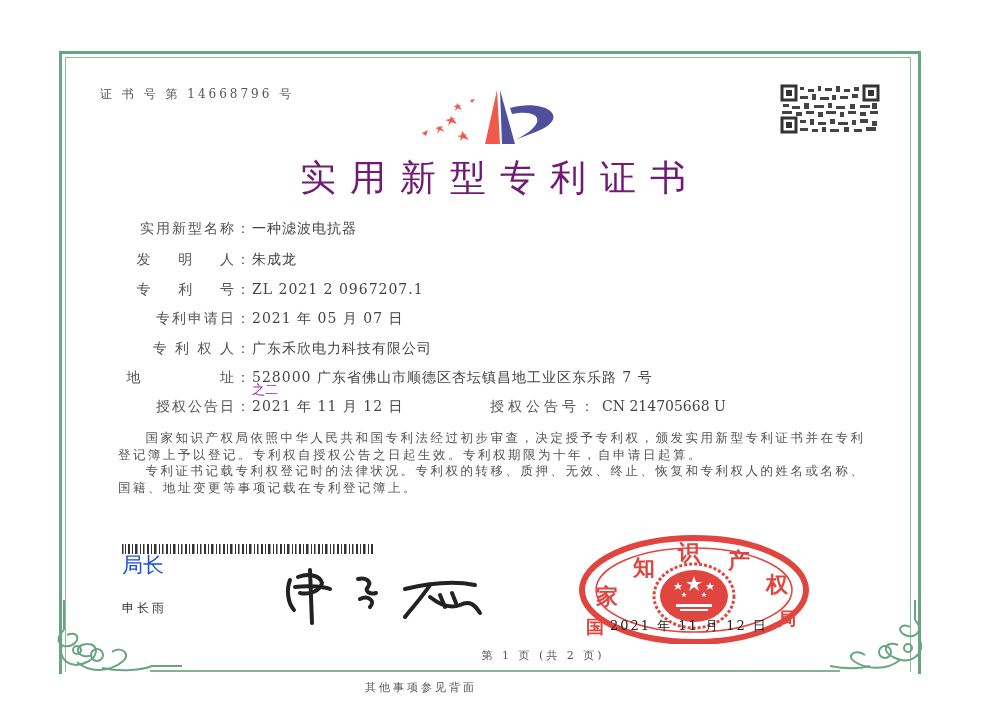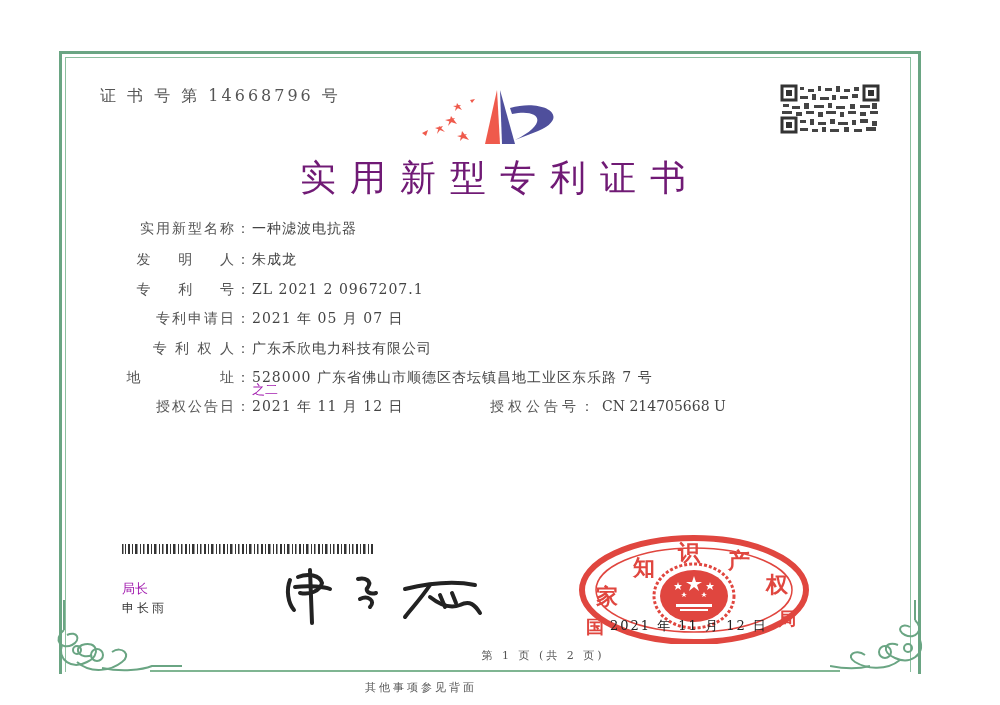--- a/index.html
+++ b/index.html
@@ -16,21 +16,21 @@
     position: absolute; left: 65px; top: 57px; width: 844px; height: 614px;
     border-left: 1px solid #8cbf9f; border-top: 1px solid #8cbf9f; border-right: 1px solid #8cbf9f;
   }
   .frame-bottom {
     position: absolute; left: 150px; top: 670px; width: 690px; height: 2px; background: #7fb592;
   }
   .corner { position: absolute; }
   .corner-bl { left: 52px; top: 600px; }
   .corner-br { left: 830px; top: 600px; }
 
-  .cert-no { position: absolute; left: 100px; top: 86px; font-size: 16px; color: #555; letter-spacing: 3px; }
+  .cert-no { position: absolute; left: 100px; top: 86px; font-size: 12px; color: #555; letter-spacing: 3px; }
   .logo { position: absolute; left: 415px; top: 78px; }
   .qr { position: absolute; left: 780px; top: 84px; width: 100px; height: 50px; }
 
   .title {
     position: absolute; left: 0; width: 1000px; top: 154px; text-align: center;
     font-size: 36px; letter-spacing: 14px; color: #701a75; font-weight: normal;
   }
 
   .field { position: absolute; left: 120px; font-size: 14px; color: #444; white-space: nowrap; }
   .field .lbl { display: inline-block; width: 132px; letter-spacing: 2px; color: #555; text-align: right; }
@@ -46,21 +46,21 @@
   .f8 { position: absolute; left: 490px; top: 398px; font-size: 14px; color: #444; white-space: nowrap; }
   .f8 .lbl { letter-spacing: 4px; color: #555; margin-right: 4px; }
 
   .body-text {
     position: absolute; left: 118px; top: 430px; width: 760px;
     font-size: 12.5px; line-height: 16.5px; color: #555; letter-spacing: 2.5px;
   }
   .body-text p { margin: 0; text-indent: 2.2em; }
 
   .barcode { position: absolute; left: 122px; top: 544px; width: 252px; height: 10px; }
-  .director-title { position: absolute; left: 122px; top: 580px; font-size: 13px; color: #a21caf; }
+  .director-title { position: absolute; left: 122px; top: 551px; font-size: 21px; color: #1d4ed8; }
   .director-name { position: absolute; left: 122px; top: 600px; font-size: 12px; color: #333; letter-spacing: 3px; }
   .signature { position: absolute; left: 280px; top: 565px; }
 
   .seal { position: absolute; left: 578px; top: 520px; }
   .seal-date { position: absolute; left: 610px; top: 617px; font-size: 13px; color: #222; letter-spacing: 2px; }
 
   .page-no { position: absolute; left: 0; width: 1000px; text-align: center; top: 648px; font-size: 11px; color: #555; letter-spacing: 3px; padding-left: 43px; }
   .footer-note { position: absolute; left: 0; width: 842px; text-align: center; top: 680px; font-size: 11px; color: #555; letter-spacing: 3px; }
 </style>
 </head>
@@ -187,20 +187,22 @@
 </div>
 <div class="f6b">之二</div>
 <div class="field f7">
   <span class="lbl">授权公告日：</span><span class="val">2021 年 11 月 12 日</span>
 </div>
 <div class="f8">
   <span class="lbl">授权公告号：</span><span class="val">CN 214705668 U</span>
 </div>
 
 <div class="body-text">
+  <p>国家知识产权局依照中华人民共和国专利法经过初步审查，决定授予专利权，颁发实用新型专利证书并在专利登记簿上予以登记。专利权自授权公告之日起生效。专利权期限为十年，自申请日起算。</p>
+  <p>专利证书记载专利权登记时的法律状况。专利权的转移、质押、无效、终止、恢复和专利权人的姓名或名称、国籍、地址变更等事项记载在专利登记簿上。</p>
 </div>
 
 <svg class="barcode" viewBox="0 0 252 10" preserveAspectRatio="none">
   <g fill="#333">
     <rect x="0" y="0" width="1.5" height="10"></rect>
       <rect x="3" y="0" width="1" height="10"></rect>
       <rect x="6" y="0" width="2" height="10"></rect>
     <rect x="10" y="0" width="1" height="10"></rect>
       <rect x="13" y="0" width="2.5" height="10"></rect>
       <rect x="18" y="0" width="1" height="10"></rect>

